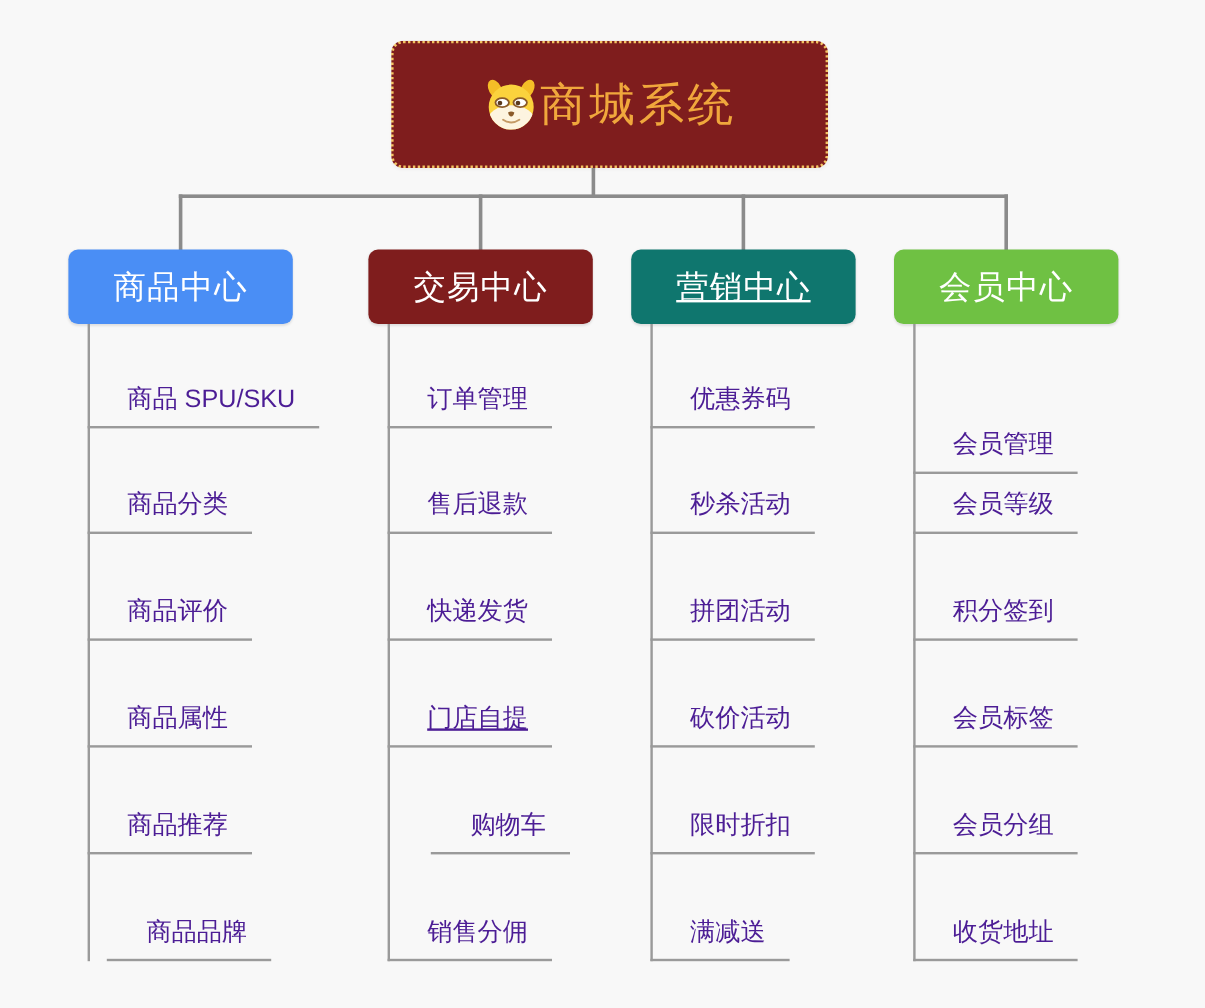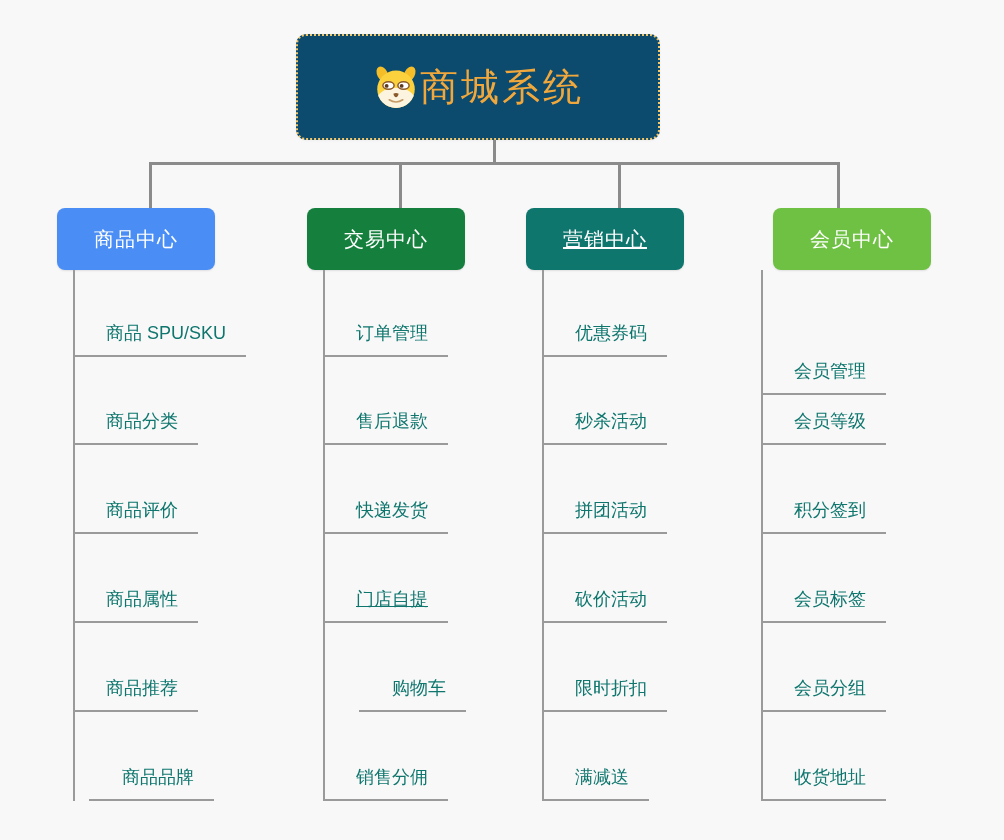--- a/index.html
+++ b/index.html
@@ -6,62 +6,62 @@
   body{
     width:1004px;height:840px;
     background:#f8f8f8;
     font-family:"Liberation Sans","DejaVu Sans",sans-serif;
     overflow:hidden;position:relative;
   }
   #canvas{position:relative;width:1004px;height:840px;}
 
   
   .root-node{
-    position:absolute;left:296px;top:34px;width:364px;height:106px;
-    background:#0c4a6e;
+    position:absolute;left:326px;top:34px;width:364px;height:106px;
+    background:#7f1d1d;
     border:2px dotted #f3c564;
     border-radius:10px;
     box-sizing:border-box;
     display:flex;align-items:center;justify-content:center;
     box-shadow:0 1px 3px rgba(0,0,0,0.04);
   }
   .root-title{
     font-size:38px;font-weight:500;letter-spacing:3px;color:#f0a73c;
   }
   .root-icon{width:48px;height:48px;flex:0 0 auto;}
 
   
   .conn{position:absolute;background:#8b8b8b;}
   .conn-v-root{left:493px;top:140px;width:3px;height:24px;}
   .conn-h{left:149px;top:162px;width:691px;height:3px;}
   .conn-v-branch{top:162px;width:3px;height:47px;}
 
   
   .branch-header{
-    position:absolute;top:208px;width:158px;height:62px;
+    position:absolute;top:208px;width:187px;height:62px;
     border-radius:8px;
-    color:#ffffff;font-size:20px;letter-spacing:1px;
+    color:#ffffff;font-size:27px;letter-spacing:1px;
     display:flex;align-items:center;justify-content:center;
     box-shadow:0 1px 2px rgba(0,0,0,0.10);
     cursor:pointer;
   }
 
   
   .branch-col{position:absolute;top:270px;width:230px;}
   .col-line{
     position:absolute;left:0;top:0;width:2px;height:531px;
     background:#9a9a9a;
   }
   .leaf-item{
     position:absolute;left:0;height:38px;
     box-sizing:border-box;
     padding:0 20px 6px 33px;
     border-bottom:2px solid #9a9a9a;
-    font-size:18px;line-height:32px;
-    color:#0f766e;
+    font-size:21px;line-height:32px;
+    color:#4c1d95;
     white-space:nowrap;
     display:flex;align-items:flex-end;
     cursor:pointer;
   }
 </style>
 </head>
 <body>
 
 <div id="canvas">
 
@@ -96,21 +96,21 @@
     <div class="branch-col" style="left: 73px;">
       <div class="col-line"></div>
       <div class="leaf-item" style="top: 49px;">商品 SPU/SKU</div>
       <div class="leaf-item" style="top: 137px;">商品分类</div>
       <div class="leaf-item" style="top: 226px;">商品评价</div>
       <div class="leaf-item" style="top: 315px;">商品属性</div>
       <div class="leaf-item" style="top: 404px;">商品推荐</div>
       <div class="leaf-item" style="top: 493px; margin-left: 16px;">商品品牌</div>
     </div>
     <div class="conn conn-v-branch" style="left: 399px;"></div>
-    <div class="branch-header" style="left: 307px; background: #15803d; text-align: center;">交易中心</div>
+    <div class="branch-header" style="left: 307px; background: #7f1d1d; text-align: center;">交易中心</div>
     <div class="branch-col" style="left: 323px;">
       <div class="col-line"></div>
       <div class="leaf-item" style="top: 49px;">订单管理</div>
       <div class="leaf-item" style="top: 137px;">售后退款</div>
       <div class="leaf-item" style="top: 226px;">快递发货</div>
       <div class="leaf-item" style="top: 315px; text-decoration: underline;">门店自提</div>
       <div class="leaf-item" style="top: 404px; margin-left: 36px;">购物车</div>
       <div class="leaf-item" style="top: 493px;">销售分佣</div>
     </div>
     <div class="conn conn-v-branch" style="left: 618px;"></div>
@@ -118,21 +118,21 @@
     <div class="branch-col" style="left: 542px;">
       <div class="col-line"></div>
       <div class="leaf-item" style="top: 49px;">优惠券码</div>
       <div class="leaf-item" style="top: 137px;">秒杀活动</div>
       <div class="leaf-item" style="top: 226px;">拼团活动</div>
       <div class="leaf-item" style="top: 315px;">砍价活动</div>
       <div class="leaf-item" style="top: 404px;">限时折扣</div>
       <div class="leaf-item" style="top: 493px;">满减送</div>
     </div>
     <div class="conn conn-v-branch" style="left: 837px;"></div>
-    <div class="branch-header" style="left: 745px; background: rgb(111, 193, 67); margin-left: 28px;">会员中心</div>
+    <div class="branch-header" style="left: 745px; background: rgb(111, 193, 67);">会员中心</div>
     <div class="branch-col" style="left: 761px;">
       <div class="col-line"></div>
       <div class="leaf-item" style="top: 49px; margin-top: 38px;">会员管理</div>
       <div class="leaf-item" style="top: 137px;">会员等级</div>
       <div class="leaf-item" style="top: 226px;">积分签到</div>
       <div class="leaf-item" style="top: 315px;">会员标签</div>
       <div class="leaf-item" style="top: 404px;">会员分组</div>
       <div class="leaf-item" style="top: 493px;">收货地址</div>
     </div>
   </div>

